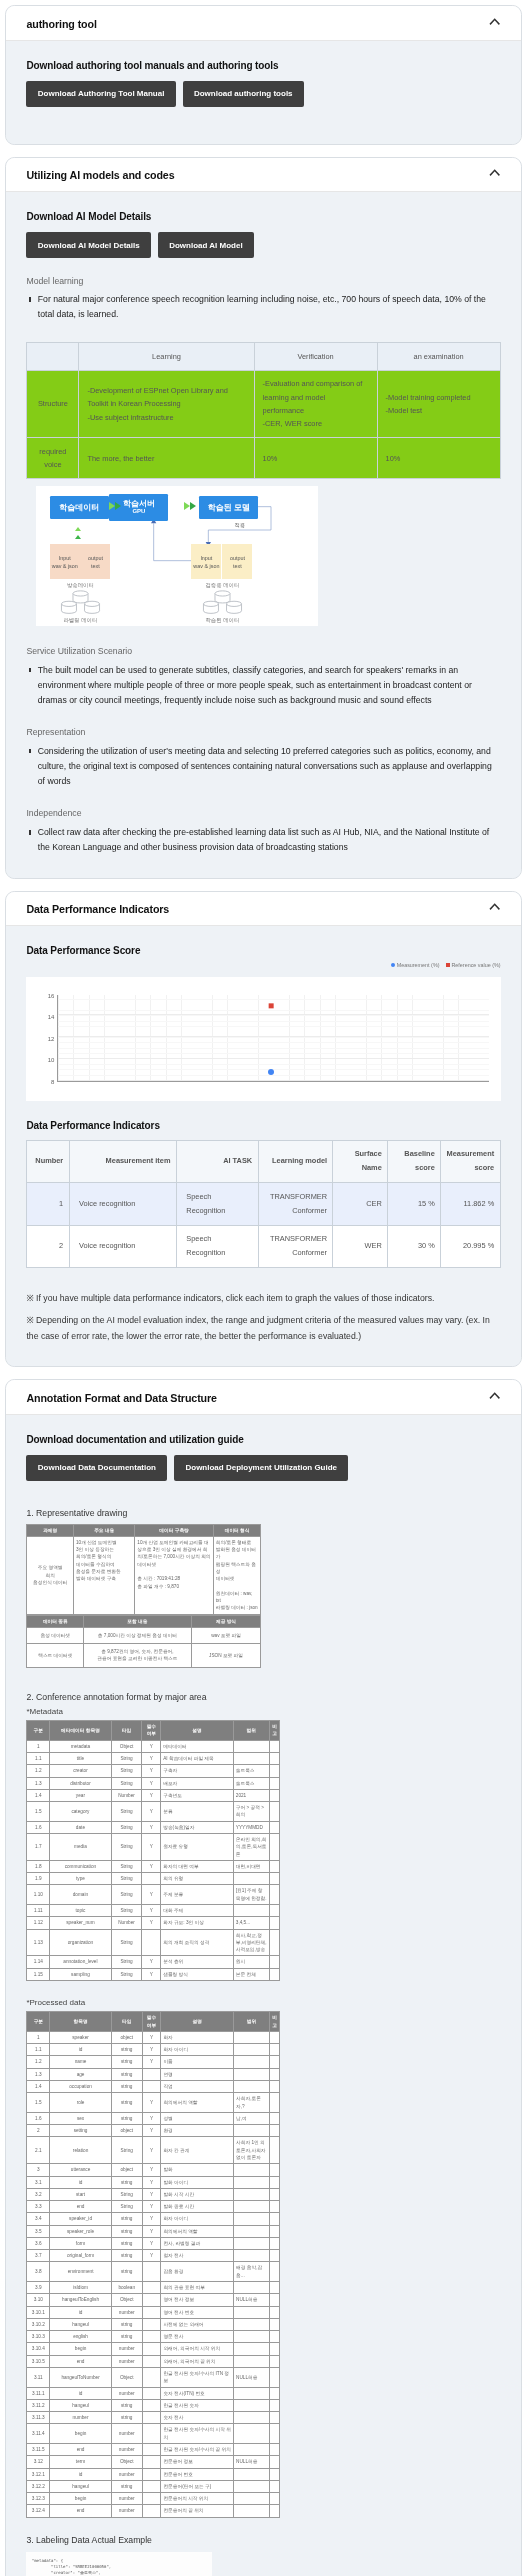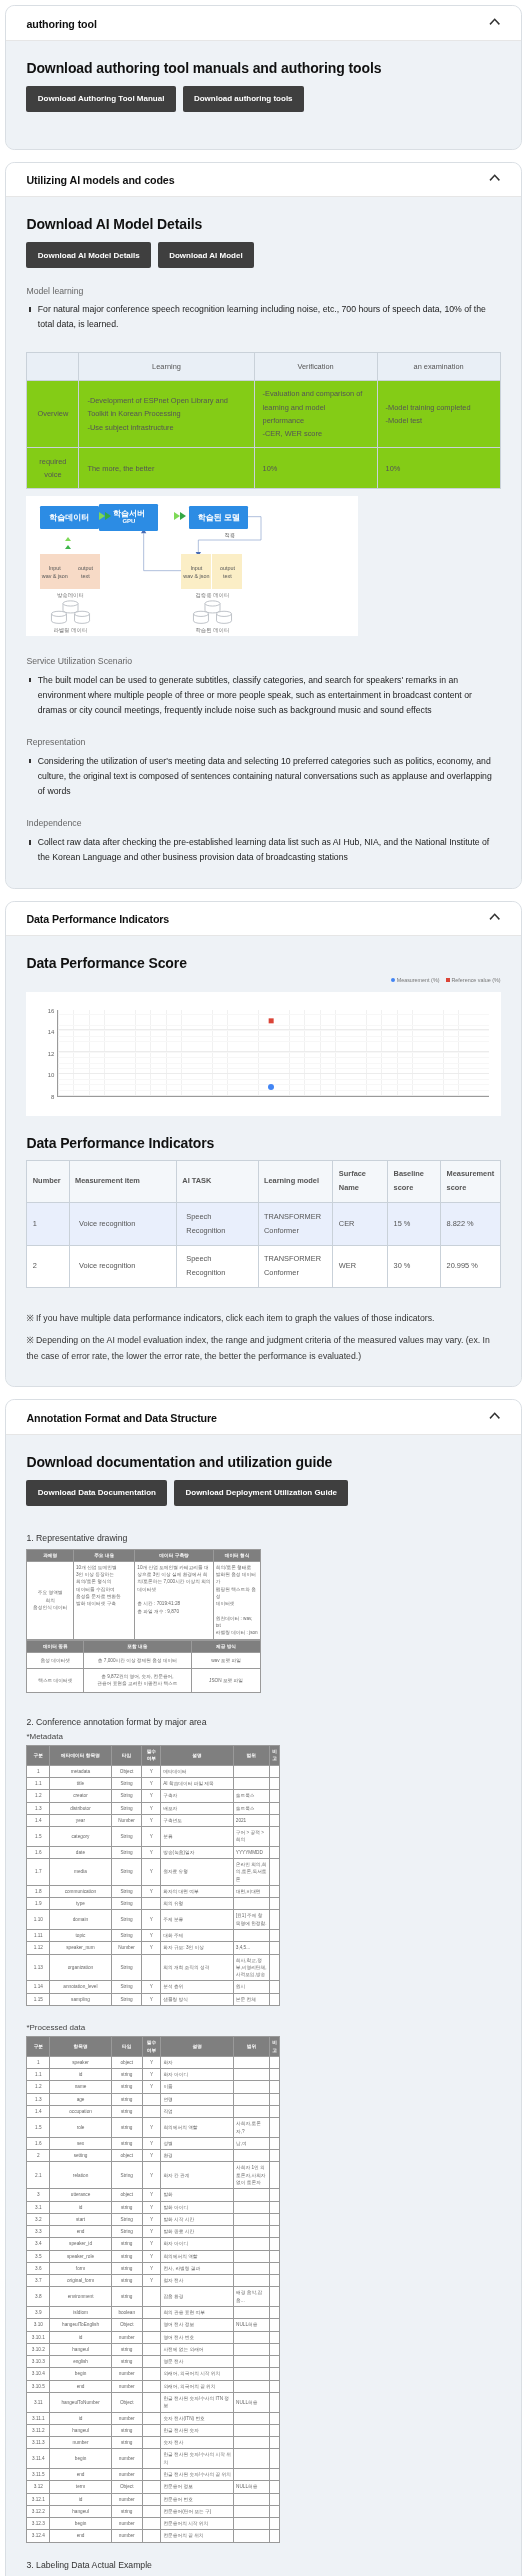--- a/index.html
+++ b/index.html
@@ -7,39 +7,39 @@
   body { width:527px; margin:0 auto; color:#222; }
 
   .card { border:0.7px solid #d9dee3; border-radius:9.4px; margin:5.4px 5.4px 12px 5.4px; overflow:hidden; background:#eef2f6; }
   .card-head { background:#fff; display:flex; align-items:flex-start; justify-content:space-between;
                padding:11.4px 20px 10px 20px; border-bottom:0.7px solid #e6e6e6; cursor:pointer; }
   .card-head h2 { font-size:10.7px; font-weight:bold; color:#111; letter-spacing:-0.1px; }
   .chev { display:block; }
 
   .card-body { padding:19px 20px; background:#eef2f6; }
 
-  .h3 { font-size:14px; font-weight:bold; color:#111; margin-bottom:10px; letter-spacing:-0.1px; }
+  .h3 { font-size:10px; font-weight:bold; color:#111; margin-bottom:10px; letter-spacing:-0.1px; }
   .btn-row { display:flex; gap:6.7px; margin-bottom:17.4px; }
   .btn { background:#3f3f3f; color:#fff; border:none; border-radius:2px; font-family:"Liberation Sans",sans-serif;
          font-size:8px; font-weight:bold; padding:8.7px 11.4px; cursor:pointer; }
 
   .sublabel { font-size:8.7px; color:#666; margin-bottom:6.7px; }
   .bullet { display:flex; font-size:8.7px; color:#222; line-height:1.7; margin-bottom:20px; }
   .bullet::before { content:""; width:2px; height:4.7px; background:#333; margin:4.7px 6.7px 0 2.7px; flex:none; }
 
   
   table.model { width:100%; border-collapse:collapse; background:#84cc16; margin-bottom:7px; }
   table.model th { background:#e9eff6; font-weight:normal; }
   table.model th, table.model td { border:0.7px solid #c9d1d9; font-size:7.4px; color:#555; padding:6.7px 8px;
                                    text-align:center; white-space:pre-line; line-height:1.8; }
   table.model td.desc { text-align:left; }
   table.model tr td:first-child { width:11%; }
 
   
-  .diagram { position:relative; width:332px; height:140px; background:#fff; margin:0 0 20px 0; }
+  .diagram { position:relative; width:282px; height:140px; background:#fff; margin:0 0 20px 10px; }
   .dnode { position:absolute; background:#2c8ce4; color:#fff; font-weight:bold; font-size:8px;
            display:flex; flex-direction:column; align-items:center; justify-content:center; text-align:center;
            border-radius:1.3px; line-height:1.15; white-space:pre-line; }
   .dnode .sub { font-size:6px; font-weight:bold; }
   .iobox { position:absolute; width:30px; height:35px; display:flex; align-items:center; justify-content:center;
            font-size:5.4px; color:#555; text-align:center; white-space:pre-line; line-height:1.5; }
   .pink { background:#f7dac6; }
   .yellow { background:#fbeec6; }
   .dcaption { position:absolute; font-size:5.4px; color:#777; text-align:center; width:60px; }
   .harrow { position:absolute; display:flex; }
@@ -68,21 +68,21 @@
   .ytick { position:absolute; left:-23px; width:19px; text-align:right; font-size:6px; color:#666;
            transform:translateY(4px); }
   .pt { position:absolute; transform:translate(-50%,50%); }
   .pt.circle { width:6px; height:6px; border-radius:50%; }
   .pt.square { width:4.7px; height:4.7px; }
 
   
   table.perf { width:100%; border-collapse:collapse; background:#fff; margin-bottom:23px; }
   table.perf th { background:#f4f7fa; font-weight:bold; color:#222; }
   table.perf th, table.perf td { border:0.7px solid #c9d1d9; font-size:7.4px; color:#555; padding:6.7px 5.4px;
-                                 text-align:left; white-space:pre-line; line-height:1.9; }
+                                 text-align:right; white-space:pre-line; line-height:1.9; }
   table.perf td:nth-child(2), table.perf td:nth-child(3) { text-align:left; padding-left:9.4px; }
   table.perf tbody tr:first-child { background:#e9effc; }
   .note { font-size:8.7px; color:#333; line-height:1.8; margin-bottom:6.7px; }
 
   
   .klabel { font-size:8.7px; color:#333; margin-bottom:5.4px; }
   .klabel2 { font-size:8px; color:#444; margin-bottom:4px; }
   table.ktable { border-collapse:collapse; background:#fff; color:#666; }
   table.ktable th { background:#7f7f7f; color:#fff; font-weight:bold; }
   table.ktable th, table.ktable td { border:0.7px solid #9a9a9a; font-size:4.7px; padding:2px 2px;
@@ -147,21 +147,21 @@
       <thead>
           <tr>
             <th></th>
             <th>Learning</th>
             <th>Verification</th>
             <th>an examination</th>
           </tr>
         </thead>
       <tbody>
           <tr>
-            <td>Overview</td>
+            <td>Structure</td>
             <td class="desc">-Development of ESPnet Open Library and Toolkit in Korean Processing
 -Use subject infrastructure</td>
             <td class="desc">-Evaluation and comparison of learning and model performance
 -CER, WER score</td>
             <td class="desc">-Model training completed
 -Model test</td>
           </tr>
           <tr>
             <td>required voice</td>
             <td class="desc">The more, the better</td>
@@ -303,21 +303,21 @@
         </thead>
       <tbody>
           <tr>
             <td>1</td>
             <td>Voice recognition</td>
             <td>Speech Recognition</td>
             <td>TRANSFORMER
 Conformer</td>
             <td>CER</td>
             <td>15 %</td>
-            <td>8.822 %</td>
+            <td>11.862 %</td>
           </tr>
           <tr>
             <td>2</td>
             <td>Voice recognition</td>
             <td>Speech Recognition</td>
             <td>TRANSFORMER
 Conformer</td>
             <td>WER</td>
             <td>30 %</td>
             <td>20.995 %</td>

